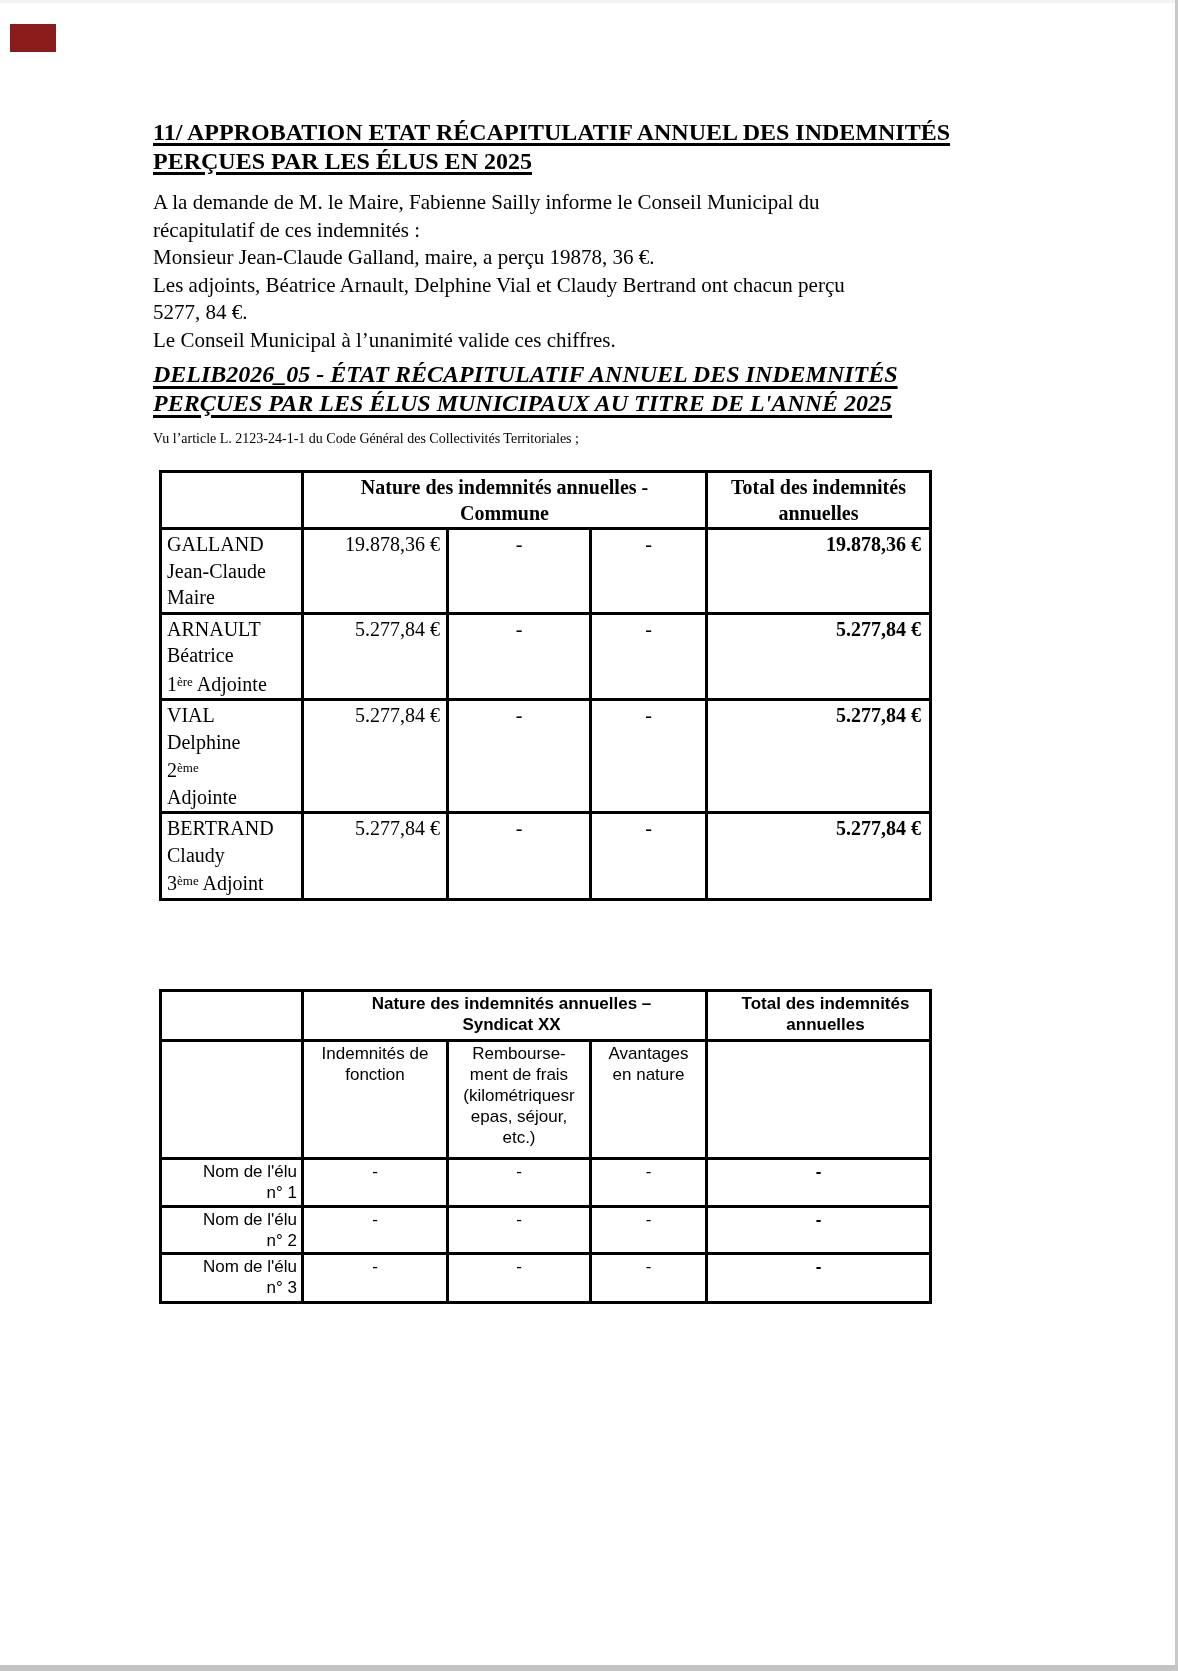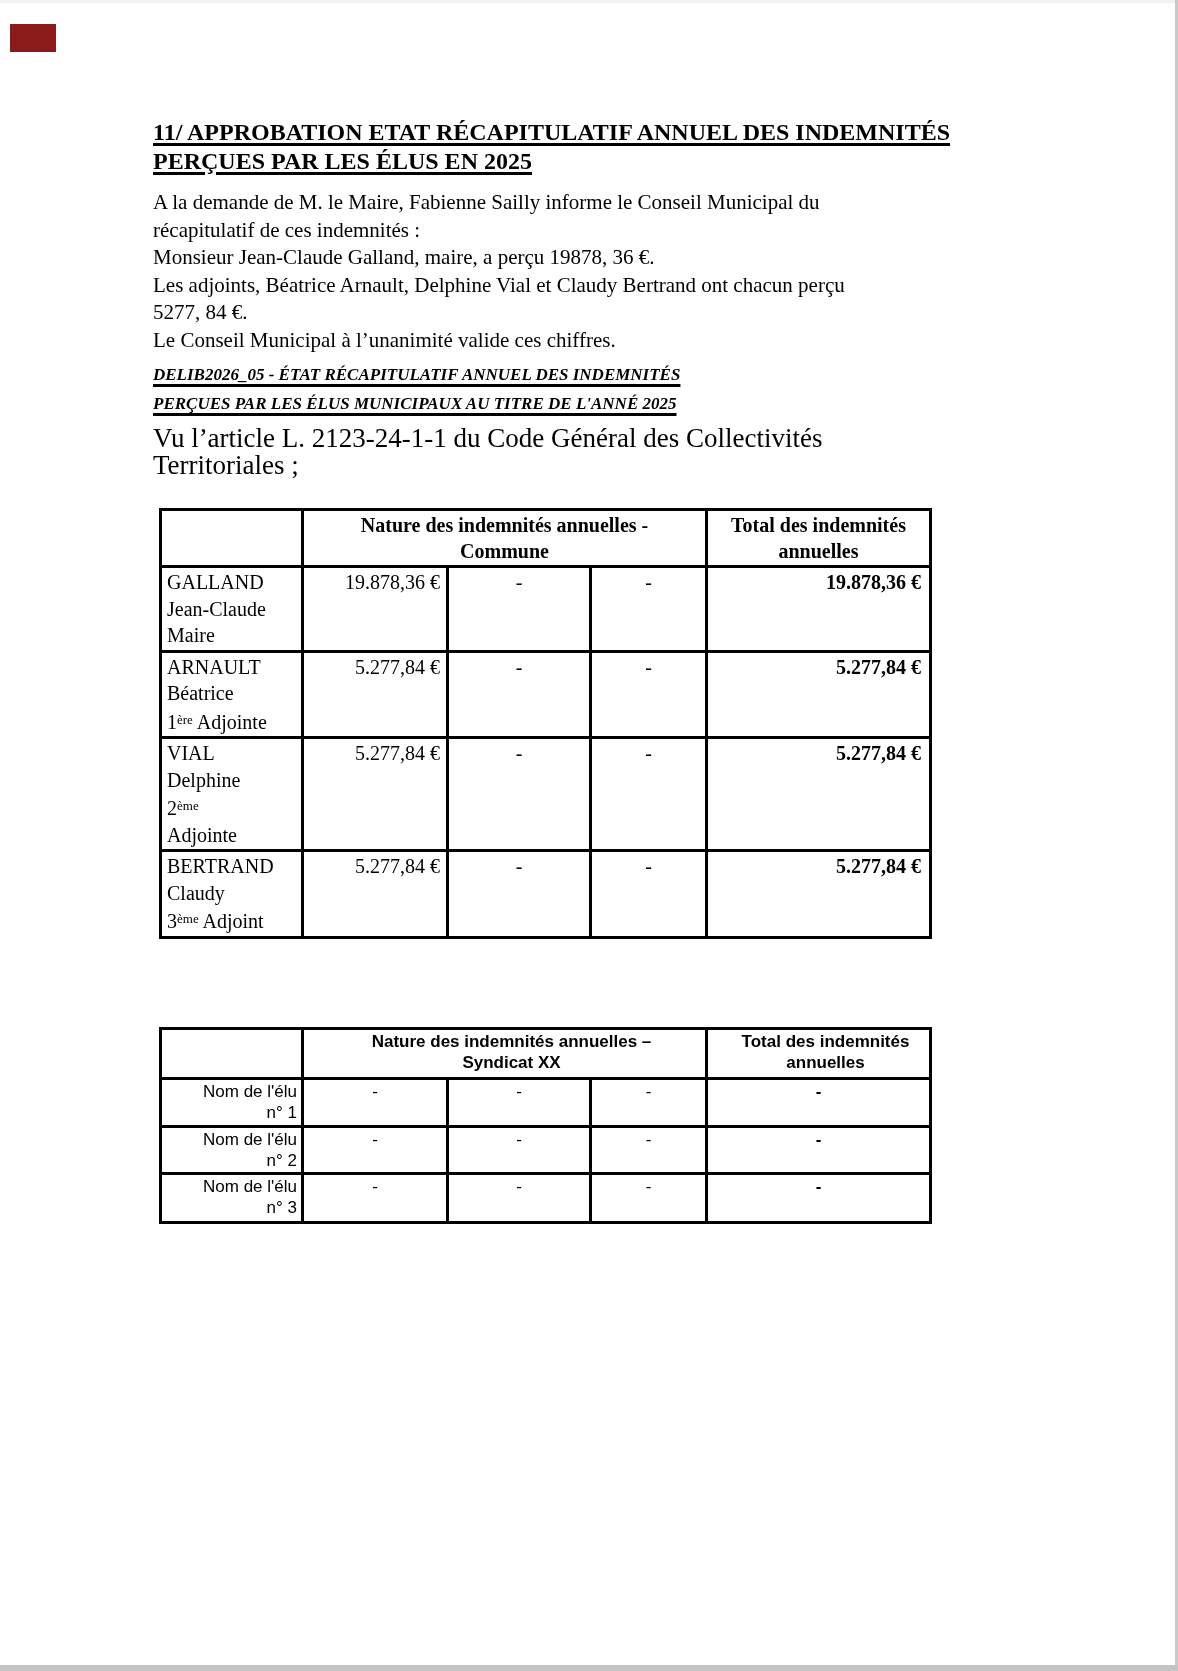--- a/index.html
+++ b/index.html
@@ -18,31 +18,31 @@
   .corner-mark { position:absolute; left:10px; top:24px; width:46px; height:28px; background:#8b1b1b; }
 
   .content { position:absolute; left:153px; top:118px; width:800px; }
 
   h1.doc-h1 {
     margin:0; font-size:24px; font-weight:bold; line-height:29px;
     text-decoration:underline; text-decoration-thickness:3px; text-underline-offset:3px;
   }
   p.intro { margin:13px 0 0 0; font-size:21px; line-height:27.5px; }
   h2.doc-h2 {
-    margin:6px 0 0 0; font-size:17px; font-weight:bold; font-style:italic; line-height:29px;
+    margin:6px 0 0 0; font-size:24px; font-weight:bold; font-style:italic; line-height:29px;
     text-decoration:underline; text-decoration-thickness:3px; text-underline-offset:4px;
   }
-  p.vu { margin:7px 0 16px 0; font-size:27px; line-height:27px; }
+  p.vu { margin:7px 0 16px 0; font-size:14px; line-height:27px; }
 
   table { border-collapse:collapse; table-layout:fixed; margin:0; }
   table, th, td { border:3px solid #000; }
   th, td { padding:1px 4px; vertical-align:top; overflow:hidden; }
 
   
-  #table1 { margin:29px 0 0 6px; width:770px; font-family:"Liberation Serif", serif; font-size:20px; line-height:26px;padding-left:27px; }
+  #table1 { margin:18px 0 0 6px; width:770px; font-family:"Liberation Serif", serif; font-size:20px; line-height:26px;padding-left:27px; }
   #table1 col.c0 { width:142px; } #table1 col.c1 { width:145px; }
   #table1 col.c2 { width:143px; } #table1 col.c3 { width:116px; }
   #table1 col.c4 { width:224px; }
   #table1 tr.hr1 { height:56px; }
   #table1 tr.hr2 { height:128px; }
   #table1 th { font-weight:normal; text-align:center; }
   #table1 tr.hr1 th { font-weight:bold; vertical-align:top; }
   #table1 td.name  { text-align:left; padding-left:5px; line-height:26.5px; }
   #table1 td.num   { text-align:right; padding-right:6px; }
   #table1 td.dash  { text-align:center; }
@@ -163,20 +163,33 @@
         <col class="c4">
       </colgroup>
     <thead>
       <tr class="hr1">
         <th></th>
         <th colspan="3" class="prewrap">Nature des indemnités annuelles –
 Syndicat XX</th>
         <th class="prewrap">Total des indemnités
 annuelles</th>
       </tr>
+      <tr class="hr2">
+        <th></th>
+        <th class="prewrap">Indemnités de
+fonction</th>
+        <th class="prewrap">Rembourse-
+ment de frais
+(kilométriquesr
+epas, séjour,
+etc.)</th>
+        <th class="prewrap">Avantages
+en nature</th>
+        <th></th>
+      </tr>
     </thead>
     <tbody id="table2-body">
         <tr class="r0">
           <td class="label prewrap">Nom de l'élu
 n° 1</td>
           <td class="dash">-</td>
           <td class="dash">-</td>
           <td class="dash">-</td>
           <td class="total">-</td>
         </tr>

